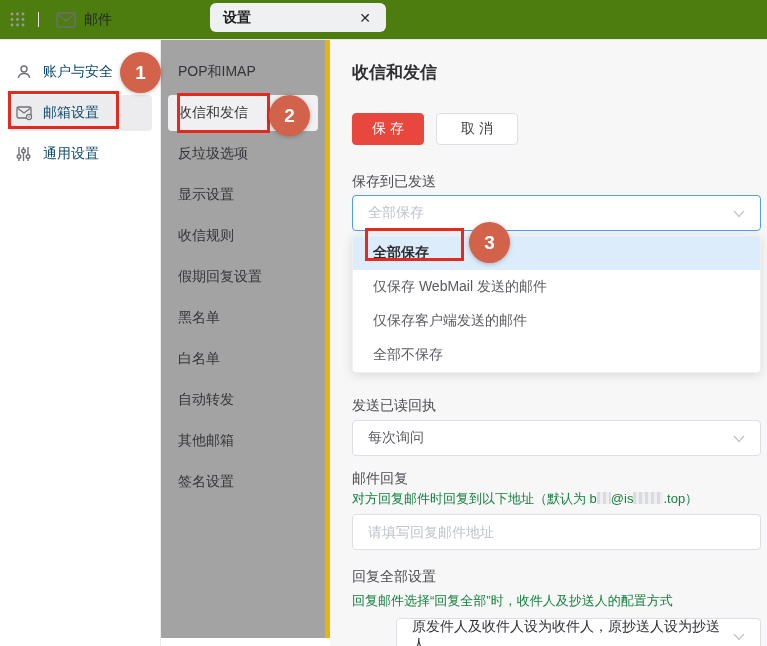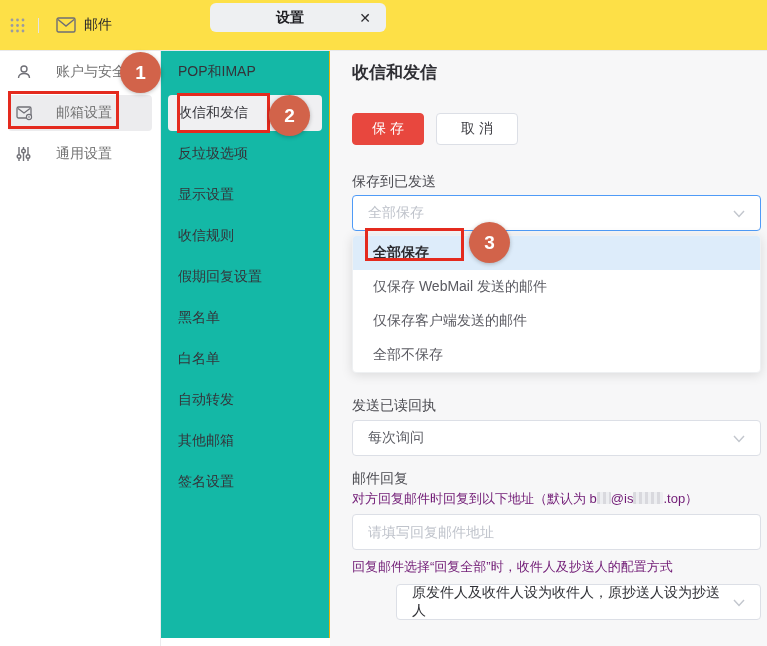--- a/index.html
+++ b/index.html
@@ -4,61 +4,61 @@
 <style>
   * { margin:0; padding:0; box-sizing:border-box; }
   html,body { width:767px; height:646px; }
   body {
     position:relative; overflow:hidden; background:#fff;
     font-family:"Liberation Sans","DejaVu Sans",sans-serif;
     -webkit-font-smoothing:antialiased;
   }
 
   
-  .topbar { position:absolute; top:0; left:0; right:0; height:51px; background:#fde047;
-            border-bottom:1px solid #e9e9eb; display:flex; align-items:center; z-index:5;text-align:center; }
+  .topbar { position:absolute; top:0; left:0; right:0; height:40px; background:#4d7c0f;
+            border-bottom:1px solid #e9e9eb; display:flex; align-items:center; z-index:5; }
   .grid-icon { margin-left:10px; display:flex; }
   .tb-divider { width:1px; height:15px; background:#e3e3e6; margin-left:13px; }
   .mail-icon { margin-left:17px; display:flex; }
   .app-label { margin-left:8px; font-size:14px; color:#26262a; }
   .tab { position:absolute; left:210px; top:3px; width:176px; height:29px; background:#eef0f2;
          border-radius:6px; display:flex; align-items:center; padding:0 13px; }
   .tab-label { font-size:14px; font-weight:bold; color:#1f1f23; flex:1; }
   .tab-close { width:16px; height:16px; display:flex; align-items:center; justify-content:center;
                font-size:14px; color:#2c2c30; cursor:pointer; }
 
   
   .sidebar { position:absolute; top:34px; left:0; bottom:0; width:161px; background:#fff;
              border-right:1px solid #ebebee; padding-top:20px; z-index:1; }
   .side-item { display:flex; align-items:center; height:36px; margin:0 8px 5px 8px;
-               padding:0 8px; border-radius:4px; font-size:14px; color:#737373; cursor:pointer;gap:13px; }
+               padding:0 8px; border-radius:4px; font-size:14px; color:#0c4a6e; cursor:pointer; }
   .side-item.selected { background:#ececee; }
   .side-item .icn { width:17px; height:17px; margin-right:10px; display:flex; align-items:center; }
 
-  .submenu { position:absolute; top:34px; left:161px; bottom:8px; width:169px; background:#14b8a6;
-             border-right:1px solid #eab308; padding-top:20px; z-index:1; }
+  .submenu { position:absolute; top:34px; left:161px; bottom:8px; width:169px; background:#a3a3a3;
+             border-right:5px solid #eab308; padding-top:20px; z-index:1; }
   .sub-item { display:flex; align-items:center; height:36px; margin:0 7px 5px 7px; padding:0 10px;
               border-radius:4px; font-size:14px; color:#34343a; cursor:pointer; }
   .sub-item.selected { background:#f0f0f2; }
 
   
   .main { position:absolute; top:34px; left:330px; right:0; bottom:0; background:#f7f7f8;
           padding:0 6px 0 22px; }
   .page-title { margin-top:29px; font-size:17px; line-height:20px; font-weight:600; color:#2e2e33; }
   .btn-row { margin-top:30px; display:flex; }
   .btn { height:32px; border-radius:4px; font-size:14px; display:flex; align-items:center;
          justify-content:center; cursor:pointer; }
   .btn-save { width:72px; background:#e8473e; color:#fff; border:1px solid #e8473e; }
   .btn-cancel { width:82px; background:#fff; color:#3c3c42; border:1px solid #dcdfe6; margin-left:12px; }
 
   .fld-label { margin-top:28px; font-size:14px; line-height:16px; color:#4a4a50; }
   .fld-label.mt24 { margin-top:24px; }
   .fld-label.mt14 { margin-top:14px; }
   .fld-label.mt18 { margin-top:18px; }
-  .fld-desc { margin-top:5px; font-size:13px; line-height:16px; color:#701a75; }
+  .fld-desc { margin-top:5px; font-size:13px; line-height:16px; color:#15803d; }
   .fld-desc.mt9 { margin-top:9px; }
 
   .select { margin-top:6px; height:36px; background:#fff; border:1px solid #dcdfe6; border-radius:4px;
             display:flex; align-items:center; padding:0 15px; font-size:14px; cursor:pointer; }
   .select.focused { border-color:#4f9bf7; }
   .select .val { flex:1; color:#5e5f66; }
   .select .val.placeholder { color:#bfc3cb; }
   .select .val.dark { color:#303136; } .select.mt7 { margin-top:7px; } .select.mt9 { margin-top:9px;margin-left:44px; }
 
   .dropdown { margin-top:4px; background:#fff; border:1px solid #eef0f2; border-radius:4px;
@@ -226,20 +226,21 @@
         </svg>
     </span>
   </div>
 
   <div class="fld-label mt14">邮件回复</div>
   <div class="fld-desc">
     <span>对方回复邮件时回复到以下地址（默认为 b</span><span class="redact r1"></span><span>@is</span><span class="redact r2"></span><span>.top）</span>
   </div>
   <input class="text-input" type="text" placeholder="请填写回复邮件地址" style="">
 
+  <div class="fld-label mt18">回复全部设置</div>
   <div class="fld-desc mt9">回复邮件选择“回复全部”时，收件人及抄送人的配置方式</div>
   <div class="select mt9">
     <span class="val dark">原发件人及收件人设为收件人，原抄送人设为抄送人</span>
     <span class="chev">
       <svg width="12" height="8" viewBox="0 0 12 8">
           <path d="M1 1 L6 6.5 L11 1" fill="none" stroke="#c2c6cd" stroke-width="1.4"></path>
         </svg>
     </span>
   </div>
 </div>

